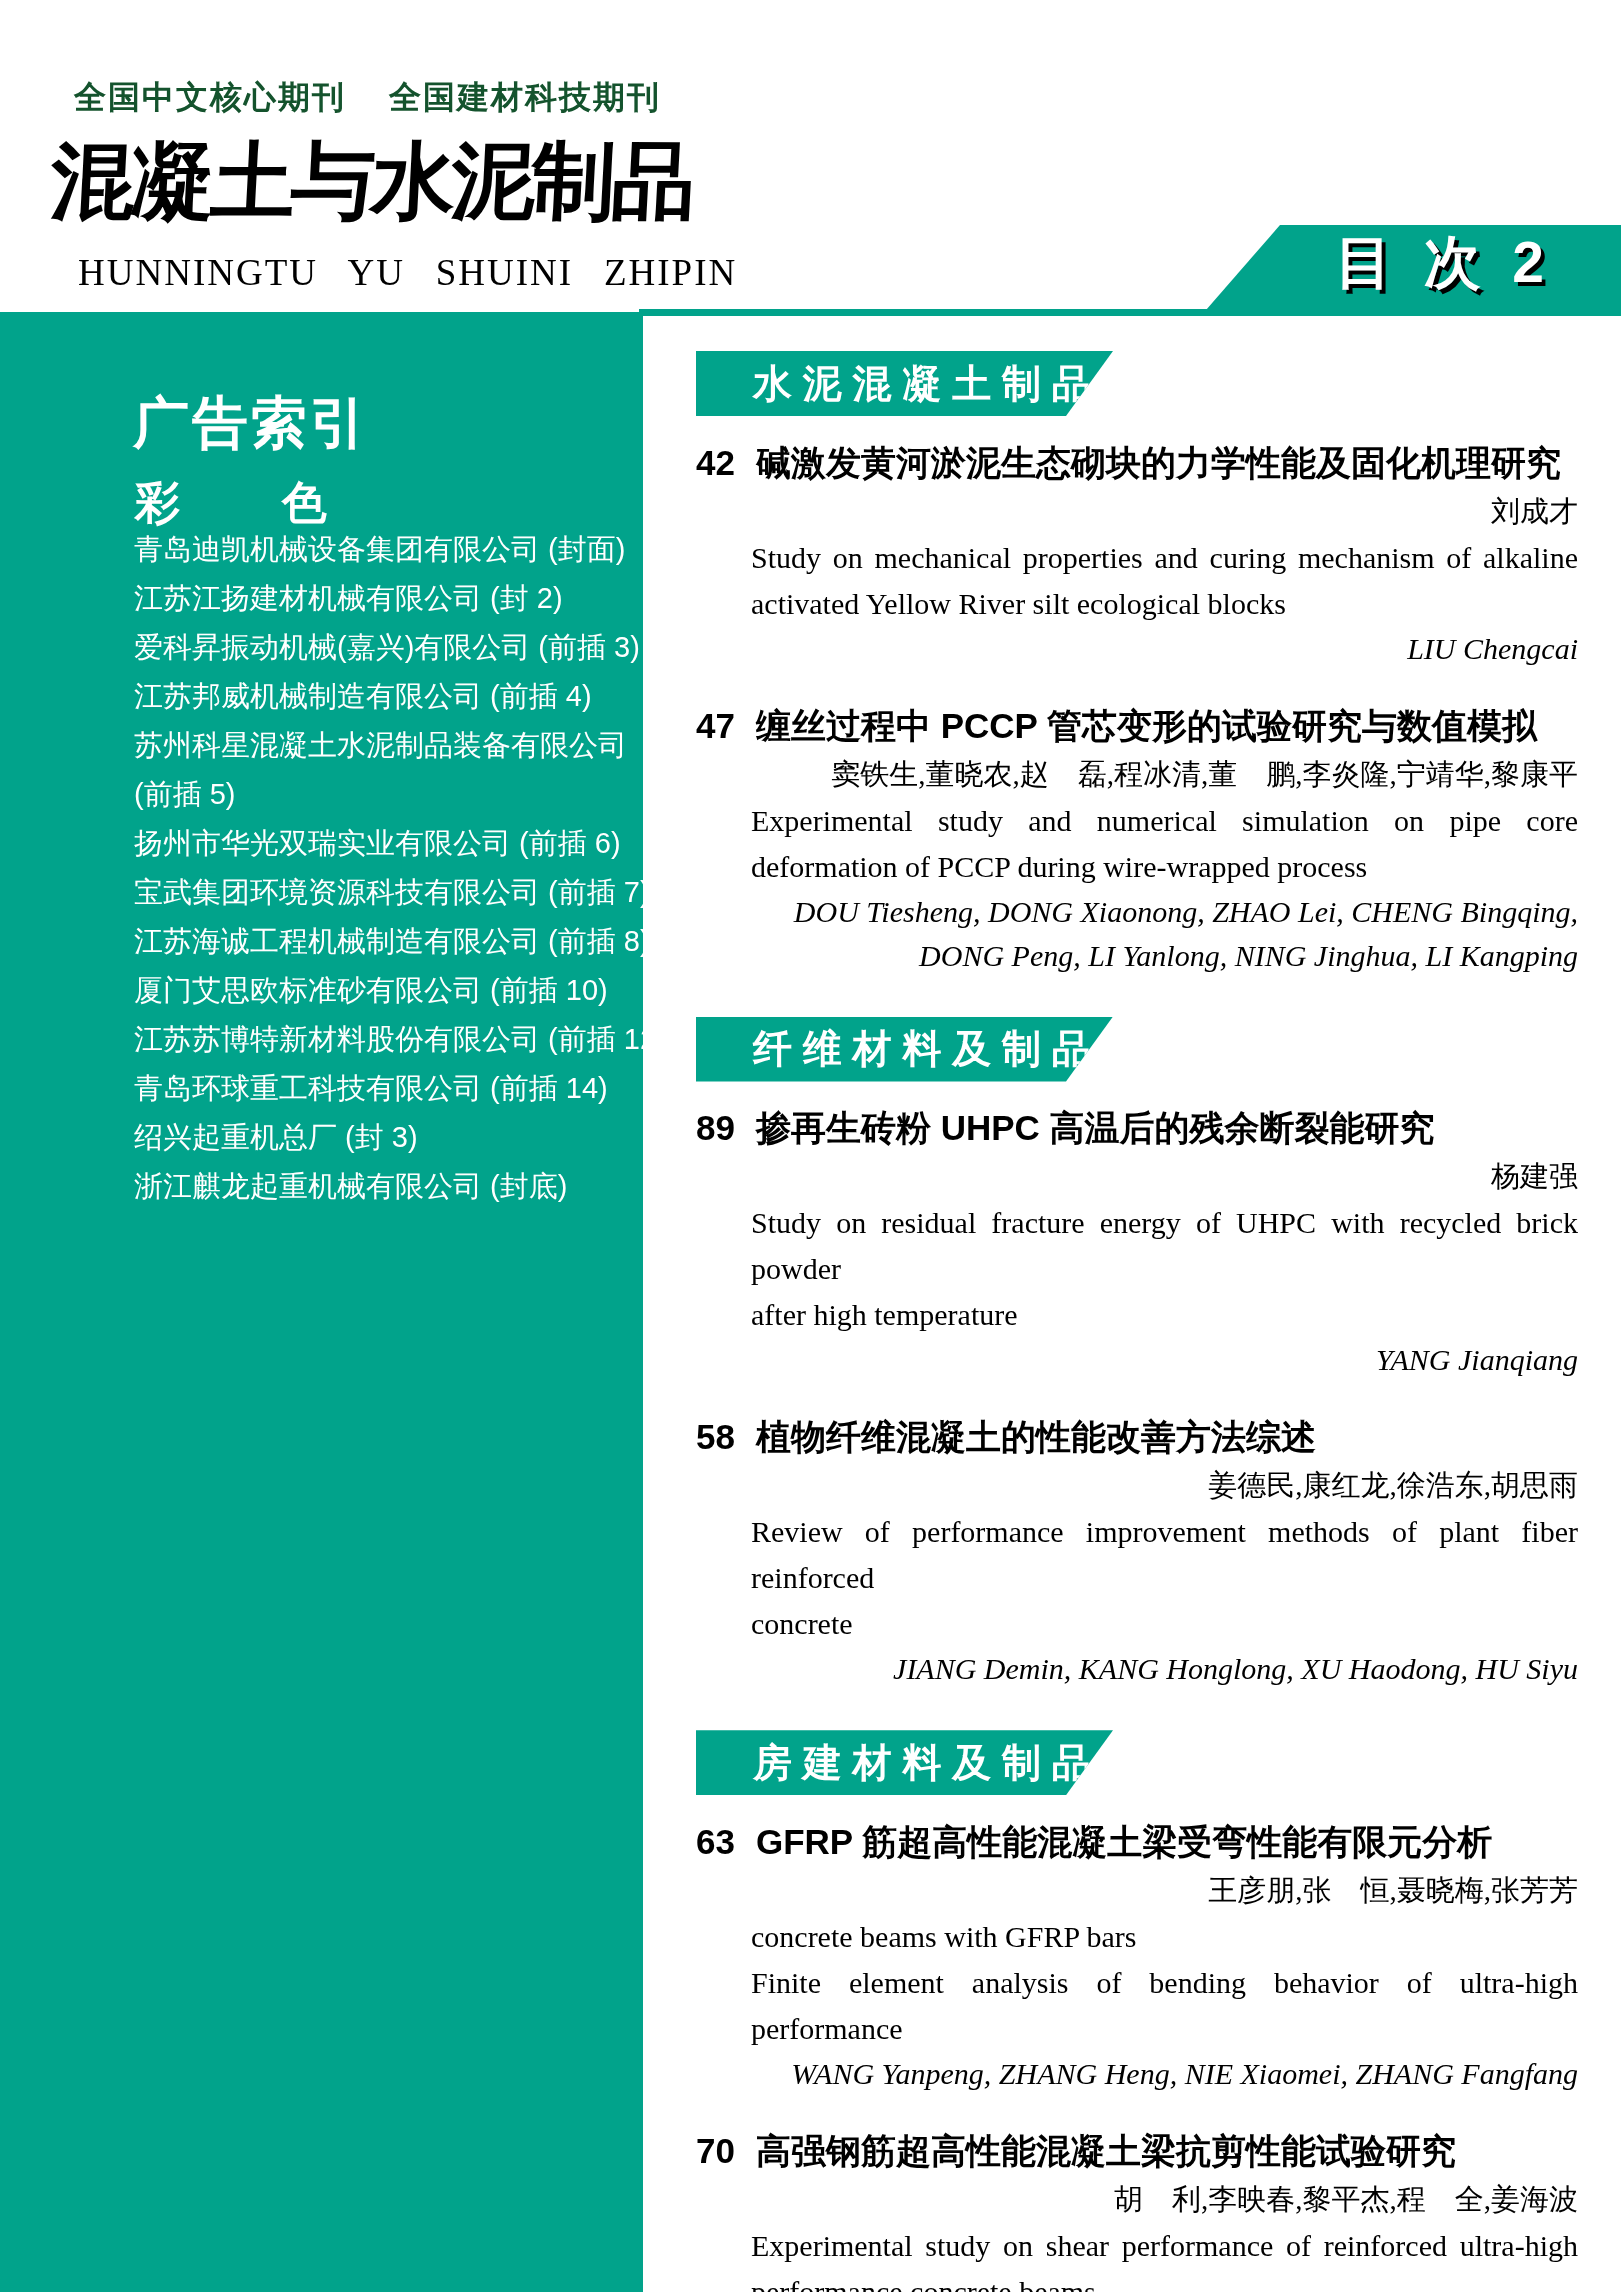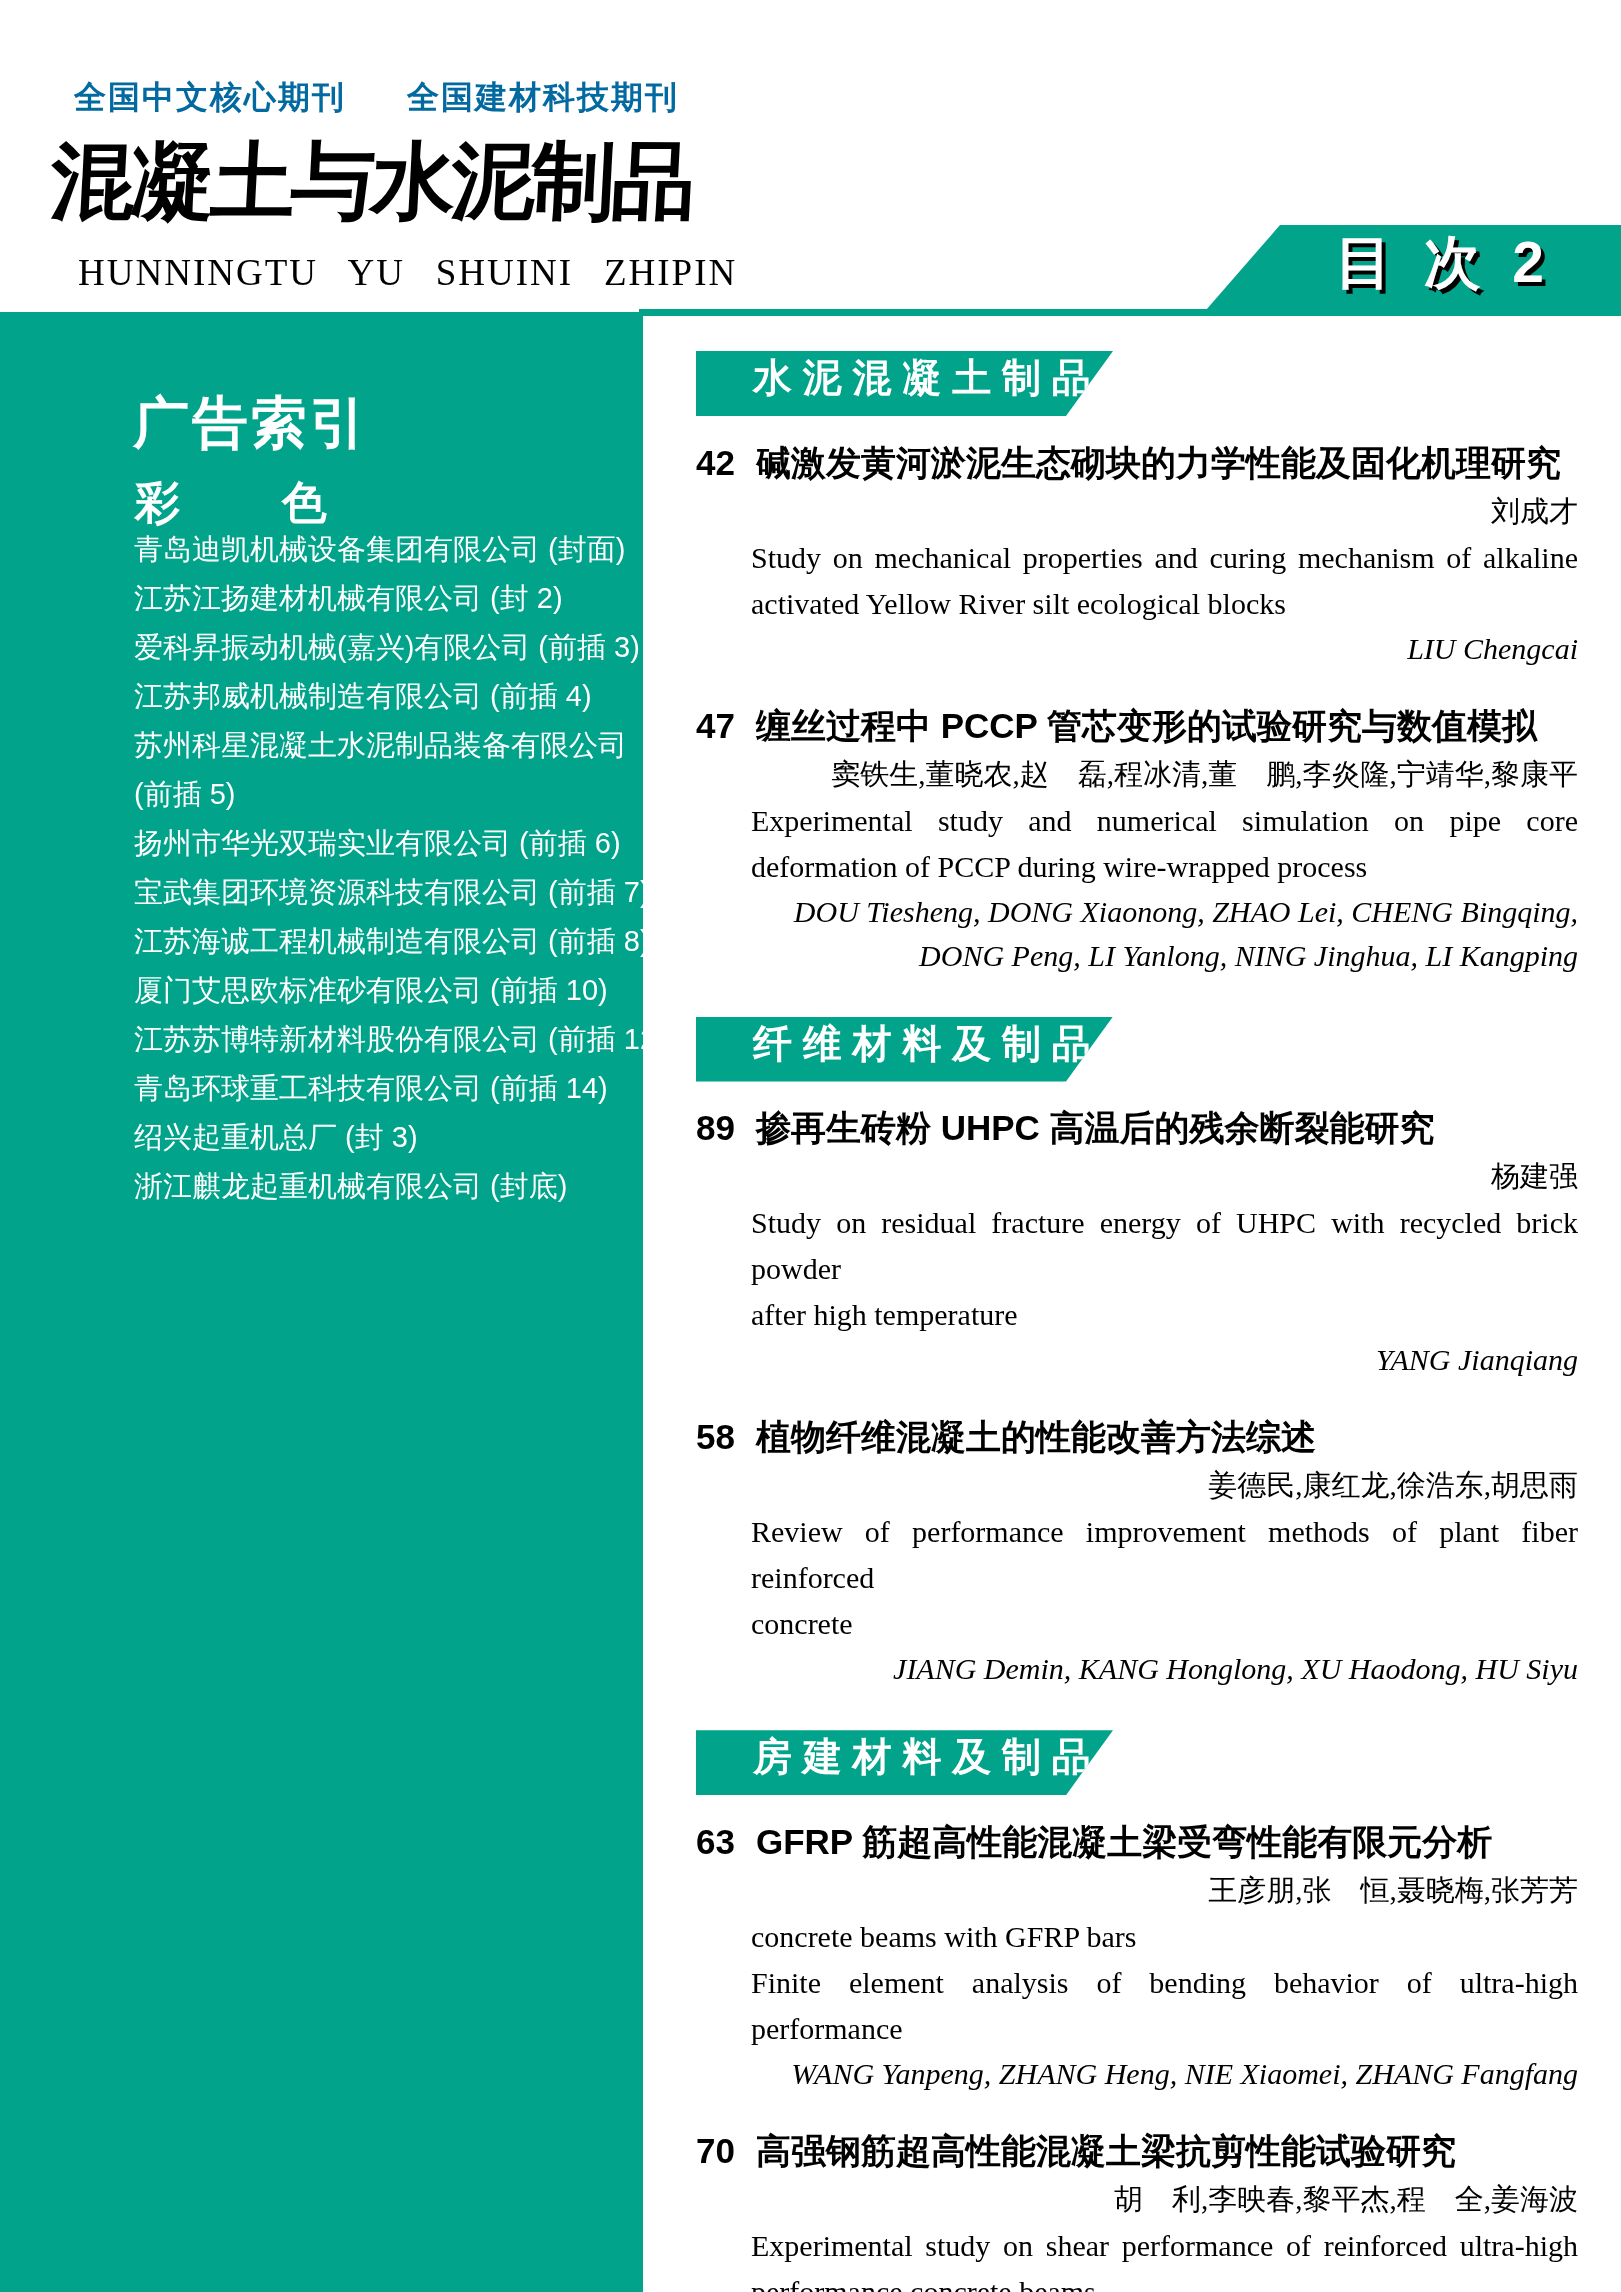--- a/index.html
+++ b/index.html
@@ -1,20 +1,20 @@
 <!DOCTYPE html>
 <html><head>
 <meta charset="utf-8">
 <style>
   html,body{margin:0;padding:0;background:#e8e8e8;}
   .page{position:relative;width:1621px;height:2293px;background:#ffffff;overflow:hidden;
         font-family:"Liberation Sans",sans-serif;}
   
-  .hdr-tags{position:absolute;left:74px;top:76px;display:flex;gap:61px;
-            font-size:32px;font-weight:bold;color:#0369a1;letter-spacing:2px;}
+  .hdr-tags{position:absolute;left:74px;top:76px;display:flex;gap:43px;
+            font-size:32px;font-weight:bold;color:#14532d;letter-spacing:2px;}
   .logo-cn{position:absolute;left:51px;top:125px;width:627px;
            font-family:"DejaVu Serif",serif;font-weight:900;font-size:84px;
            letter-spacing:-3.9px;color:#000;white-space:nowrap;transform:skewX(-3deg);}
   .logo-py{position:absolute;left:78px;top:251px;width:588px;
            font-family:"Liberation Serif",serif;font-size:37px;color:#000;
            letter-spacing:2px;word-spacing:19.6px;white-space:nowrap;text-align:right;}
   .toc-banner{position:absolute;left:1206px;top:225px;width:416px;height:85px;
               background:var(--green);clip-path:polygon(74px 0,100% 0,100% 100%,0 100%);
               display:flex;justify-content:center;padding-left:59px;box-sizing:border-box;}
   .toc-banner span{color:#fff;font-size:57px;font-weight:bold;letter-spacing:7.8px;
@@ -27,21 +27,21 @@
             letter-spacing:2.9px;white-space:nowrap;}
   .ad-sub{position:absolute;left:135px;top:161px;font-size:45px;letter-spacing:3.9px;white-space:nowrap;font-weight:bold;}
   .ad-list{position:absolute;left:134px;top:213px;right:19.6px;margin:0;padding:0;list-style:none;
            font-size:29px;line-height:49px;font-weight:400;}
   .ad-list li{white-space:nowrap;}
   
   .main{position:absolute;left:696px;top:351px;width:882px;}
   .section + .section{margin-top:39px;}
   .badge{width:417px;height:65px;background:var(--green);
          clip-path:polygon(0 0,100% 0,calc(100% - 47px) 100%,0 100%);
-         display:flex;box-sizing:border-box;padding-left:57px;
+         display:flex;align-items:center;box-sizing:border-box;padding-left:57px;
          margin-bottom:20.6px;}
   .badge span{color:#fff;font-size:39px;font-weight:bold;letter-spacing:10.8px;white-space:nowrap;}
   .article{margin-bottom:29px;}
   .t{font-size:35px;font-weight:bold;line-height:51px;color:#000;white-space:nowrap;}
   .t .num{margin-right:21px;}
   .ac{font-family:"Liberation Serif",serif;font-size:29px;line-height:47px;
       text-align:right;color:#000;}
   .abstract{padding-left:55px;}
   .en-line{font-family:"Liberation Serif",serif;font-size:30px;line-height:46px;color:#000;}
   .en-line.j{text-align:justify;text-align-last:justify;}

